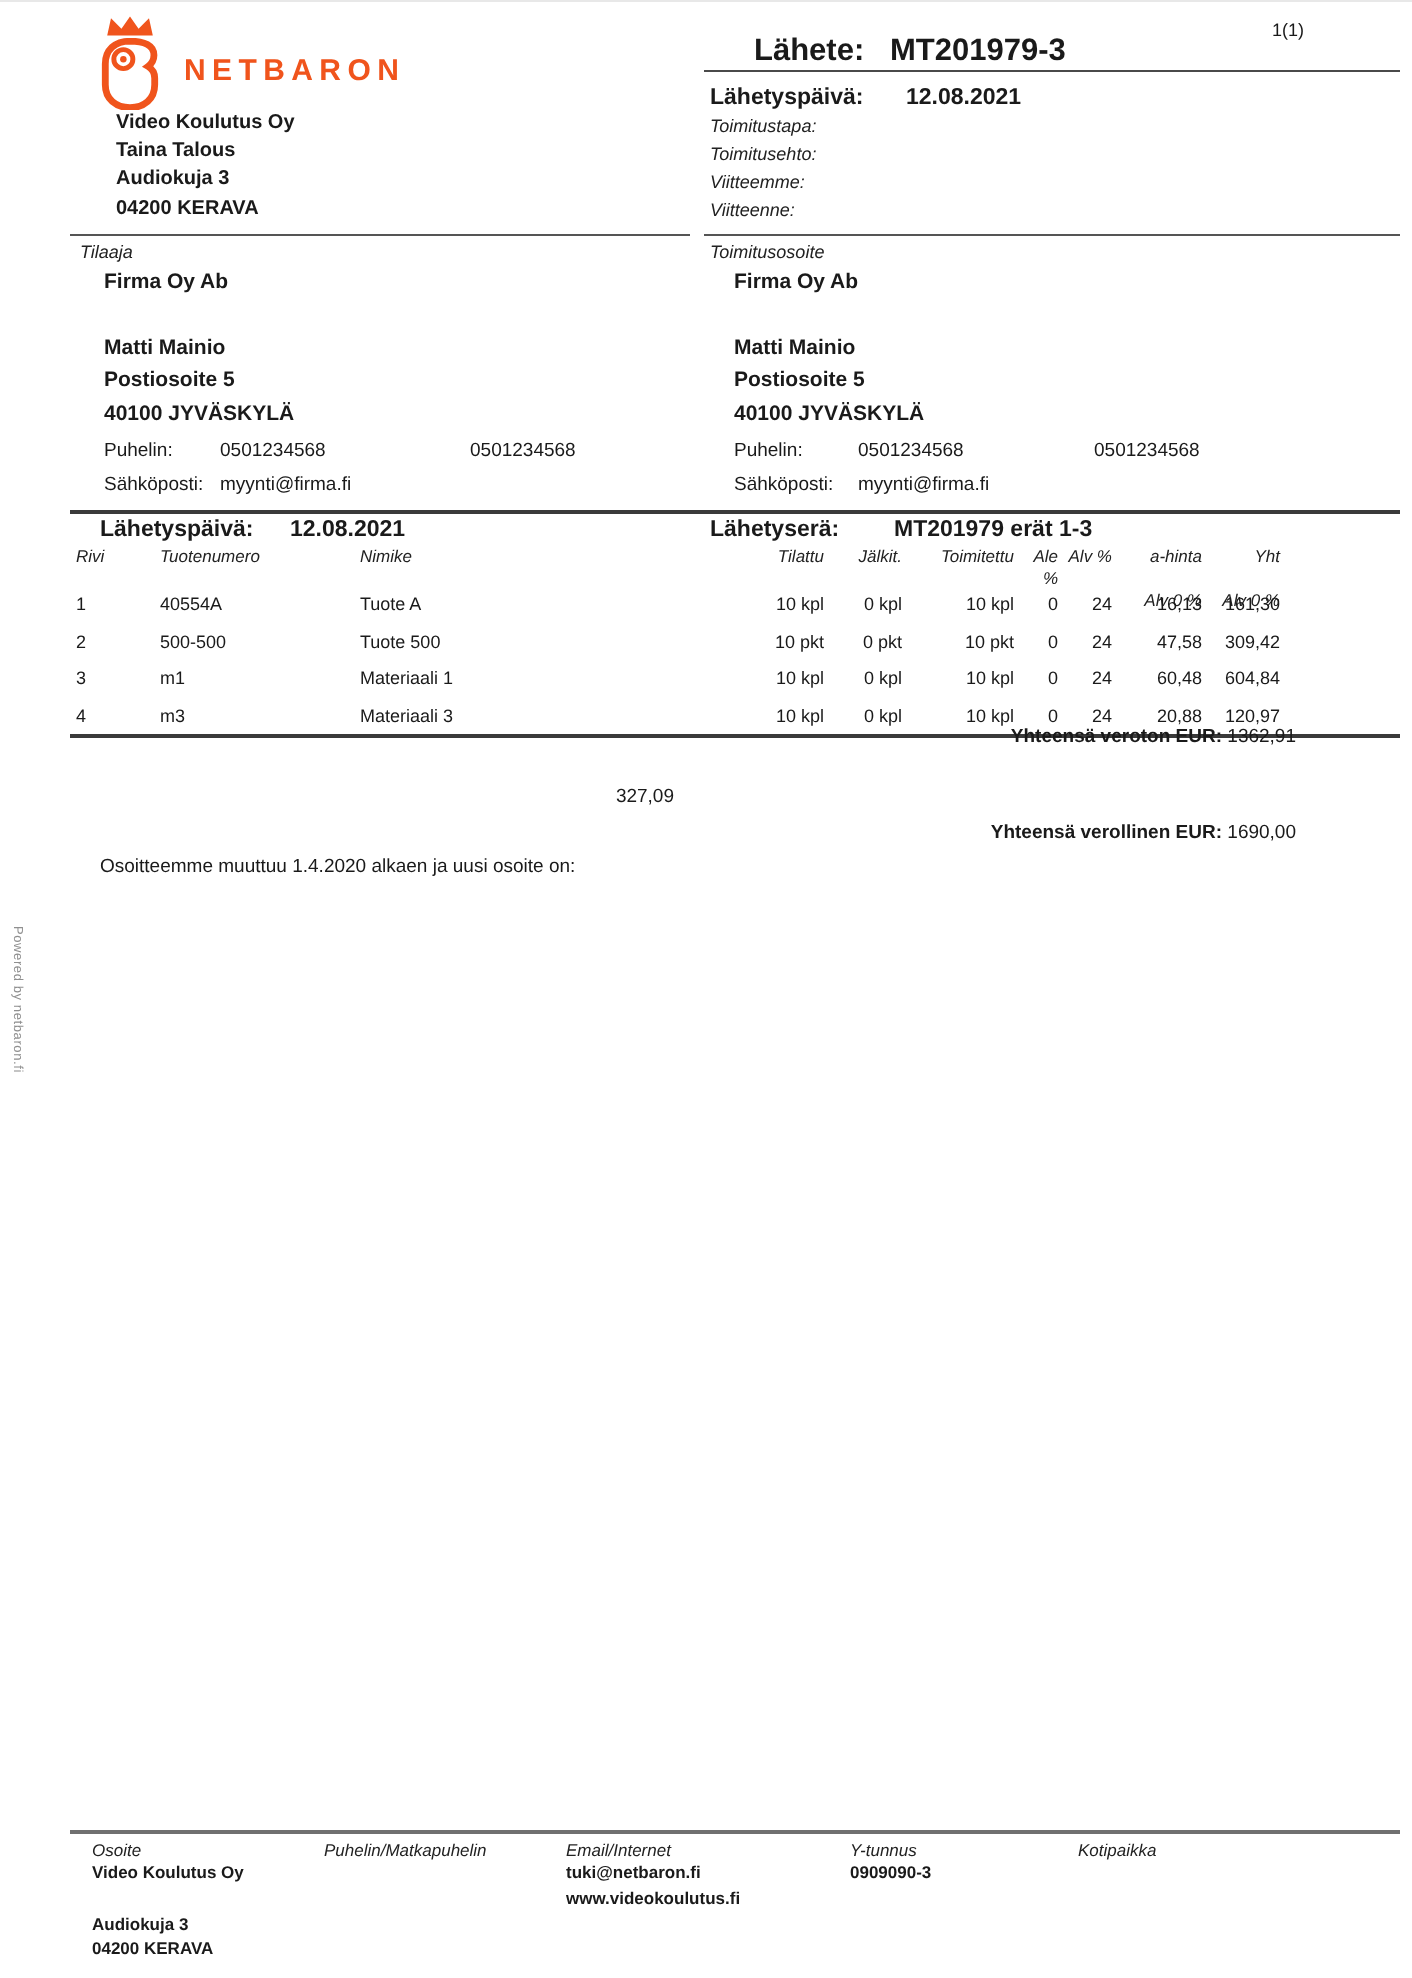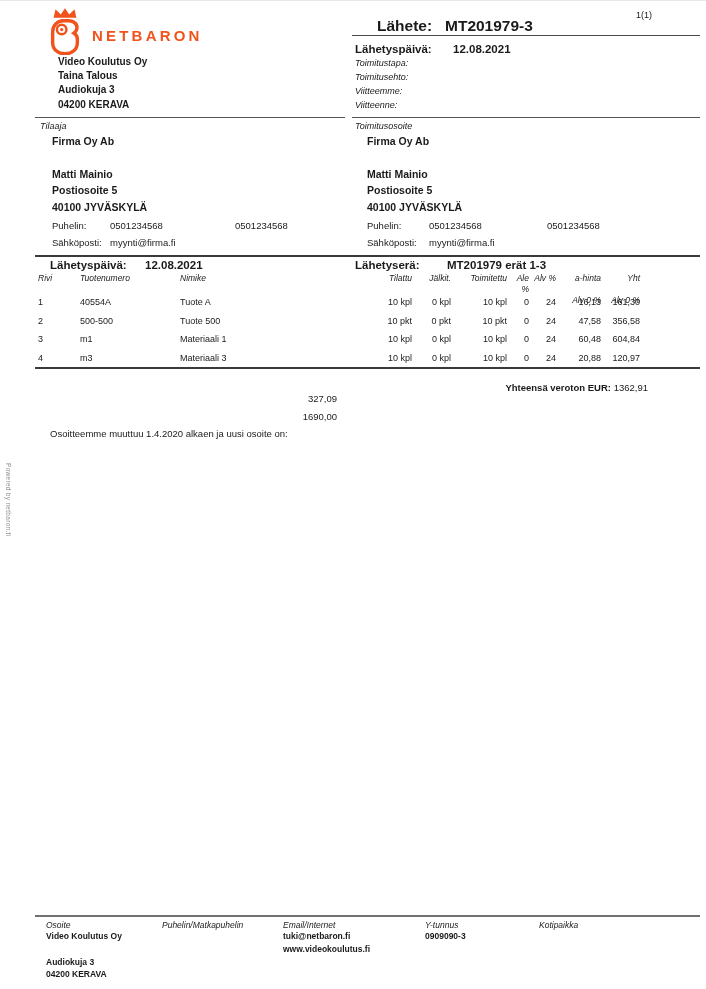--- a/index.html
+++ b/index.html
@@ -169,21 +169,21 @@
     <div class="grid trow">
       <span>2</span>
       <span>500-500</span>
       <span>Tuote 500</span>
       <span class="num">10 pkt</span>
       <span class="num">0 pkt</span>
       <span class="num">10 pkt</span>
       <span class="num">0</span>
       <span class="num">24</span>
       <span class="num">47,58</span>
-      <span class="num">356,58</span>
+      <span class="num">309,42</span>
     </div>
     <div class="grid trow">
       <span>3</span>
       <span>m1</span>
       <span>Materiaali 1</span>
       <span class="num">10 kpl</span>
       <span class="num">0 kpl</span>
       <span class="num">10 kpl</span>
       <span class="num">0</span>
       <span class="num">24</span>
@@ -199,28 +199,29 @@
       <span class="num">10 kpl</span>
       <span class="num">0</span>
       <span class="num">24</span>
       <span class="num">20,88</span>
       <span class="num">120,97</span>
     </div>
   </div>
 
   <div class="line" style="left:35px; top:366px; width:665px; height:1.5px;"></div>
 
-  <div class="totals-row" style="top:381px;justify-content:flex-end;">
+  <div class="totals-row" style="top:362px;justify-content:flex-end;">
     <span class="tlabel">Yhteensä veroton EUR:</span>
     <span class="tvalue">1362,91</span>
   </div>
   <div class="totals-row" style="top:391.5px;">
     <span class="tvalue">327,09</span>
   </div>
   <div class="totals-row" style="top:409.5px;">
+    <span class="tlabel">Yhteensä verollinen EUR:</span>
     <span class="tvalue">1690,00</span>
   </div>
 
   <div class="abs message" style="left:50px; top:426px;">
     <div>Osoitteemme muuttuu 1.4.2020 alkaen ja uusi osoite on:</div>
   </div>
 
   <div class="watermark">Powered by netbaron.fi</div>
 
   <div class="line" style="left:35px; top:914px; width:665px; height:2px; background:#707070;"></div>

